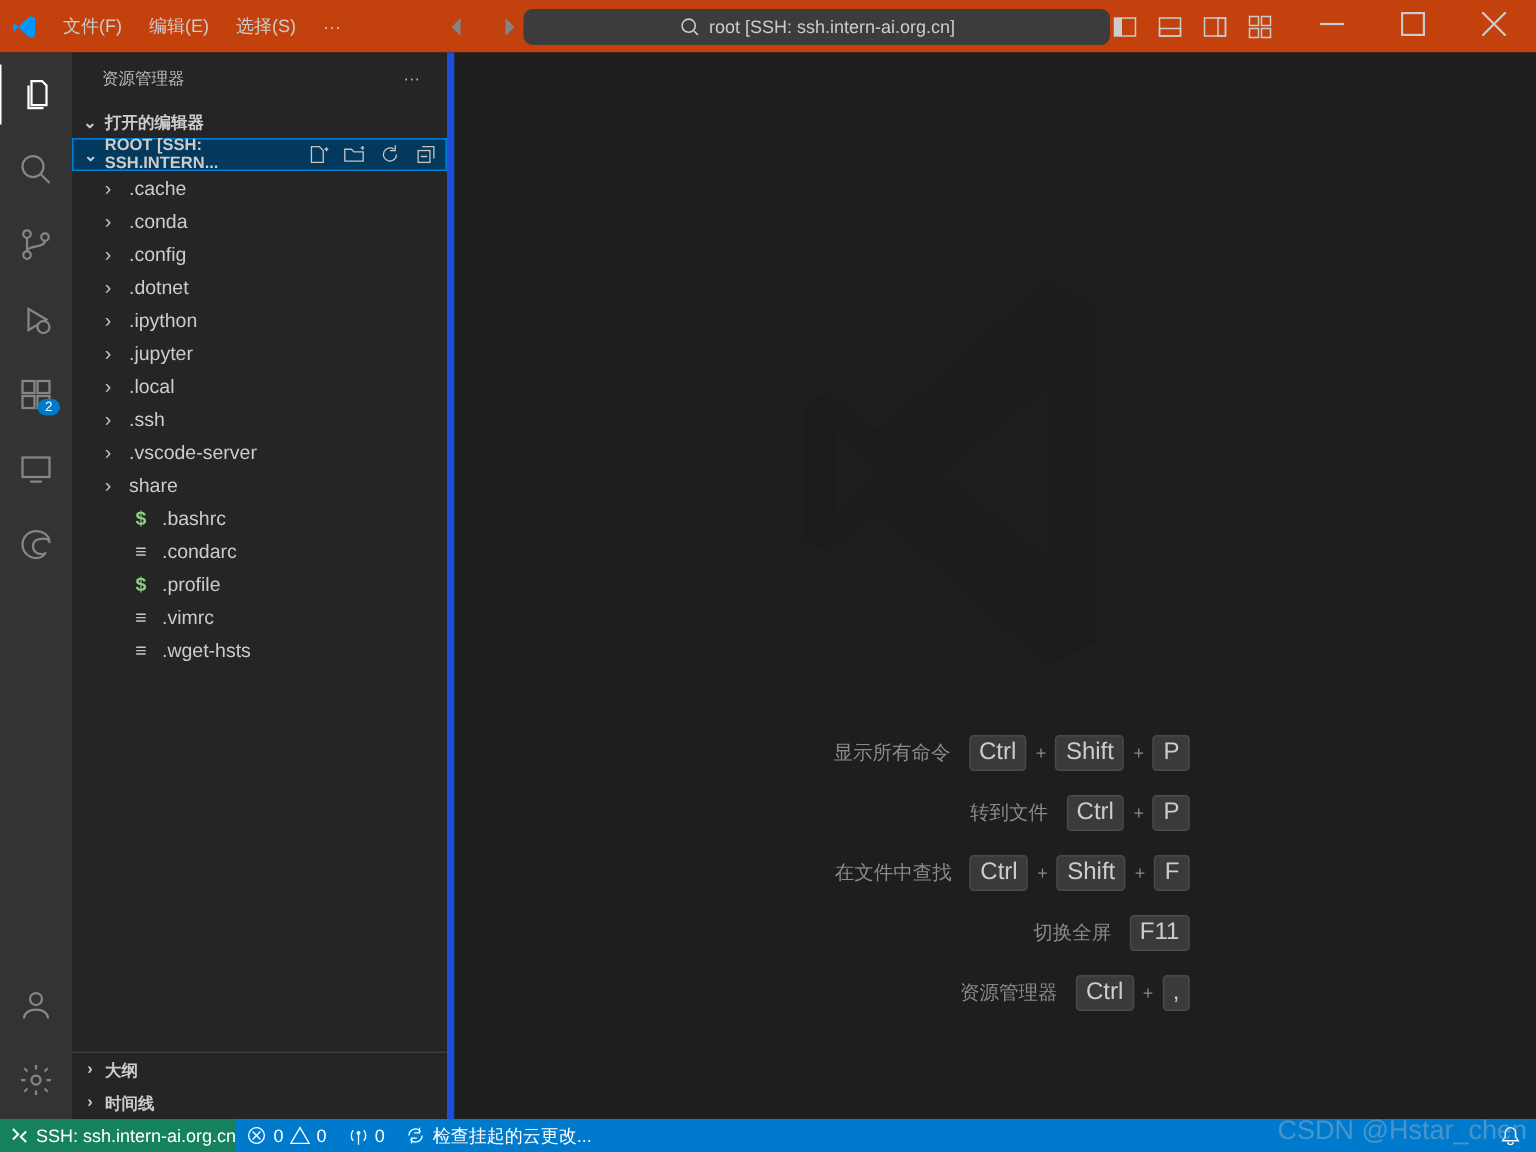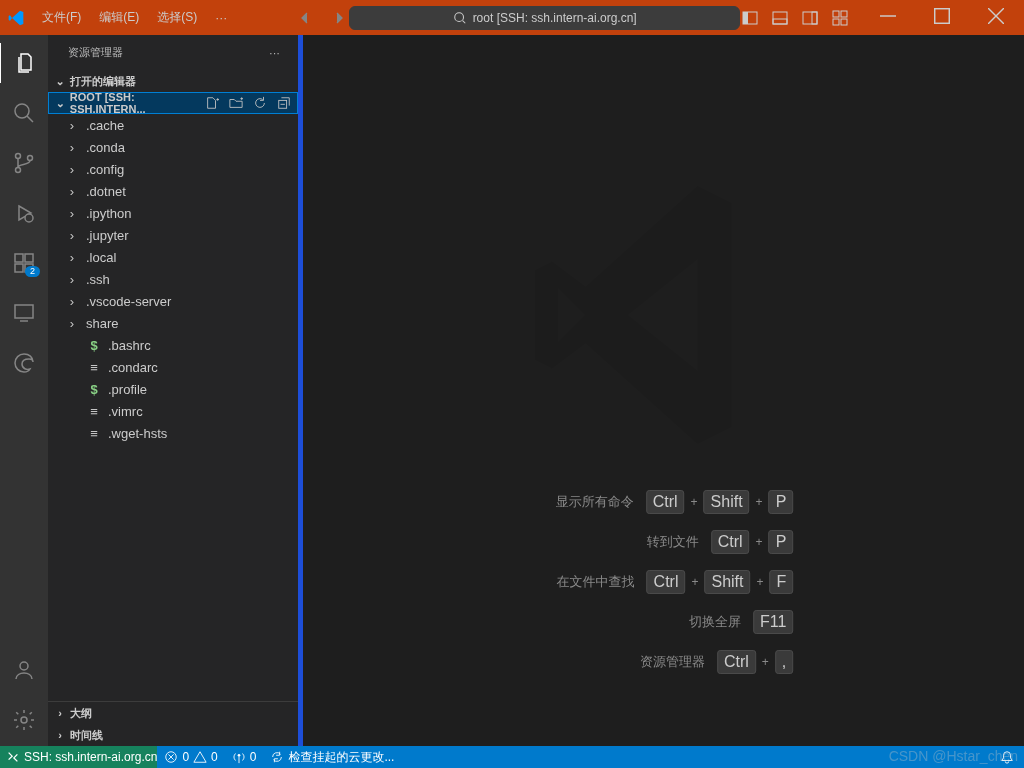--- a/index.html
+++ b/index.html
@@ -44,21 +44,21 @@
 .shortcut-label { color: #8a8a8a; font-size: 13px; text-align: right; min-width: 90px; }
 .keys { display: flex; gap: 6px; align-items: center; }
 .key { background: #3a3a3a; border: 1px solid #4a4a4a; border-radius: 3px; padding: 2px 6px; font-size: 16px; color: #cccccc; min-width: 18px; text-align: center; }
 .plus { color: #8a8a8a; font-size: 12px; }
 
 .statusbar { height: 22px; background: #007acc; display: flex; align-items: center; color: #ffffff; font-size: 12px; }
 .status-remote { background: #16825d; height: 100%; display: flex; align-items: center; padding: 0 0 0 6px; gap: 4px; }
 .status-item { padding: 0 7px; display: flex; align-items: center; gap: 4px; height: 100%; }
 .status-item svg { width: 14px; height: 14px; }
 .status-right { margin-left: auto; padding-right: 10px; }
-.csdn-watermark { position: absolute; right: 6px; bottom: 4px; color: rgba(200,200,200,0.35); font-size: 14px; }
+.csdn-watermark { position: absolute; right: 6px; bottom: 4px; color: rgba(200,200,200,0.35); font-size: 18px; }
 </style>
 </head>
 <body>
 
 <div class="titlebar">
   <svg class="logo" viewBox="0 0 24 24">
       <path fill="#0098ff" d="M23 3l-5-2L6 12l12 11 5-2V3zM3 8l-2 1v6l2 1 3-4-3-4z"></path>
     </svg>
   <div class="menu-item">文件(F)</div>
   <div class="menu-item">编辑(E)</div>

